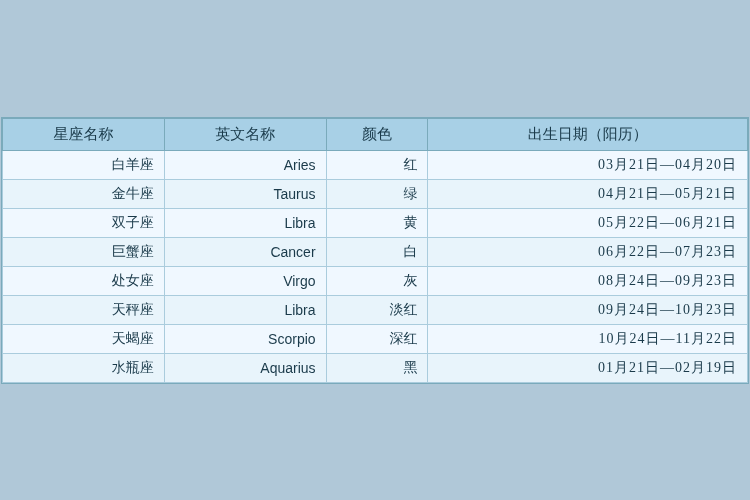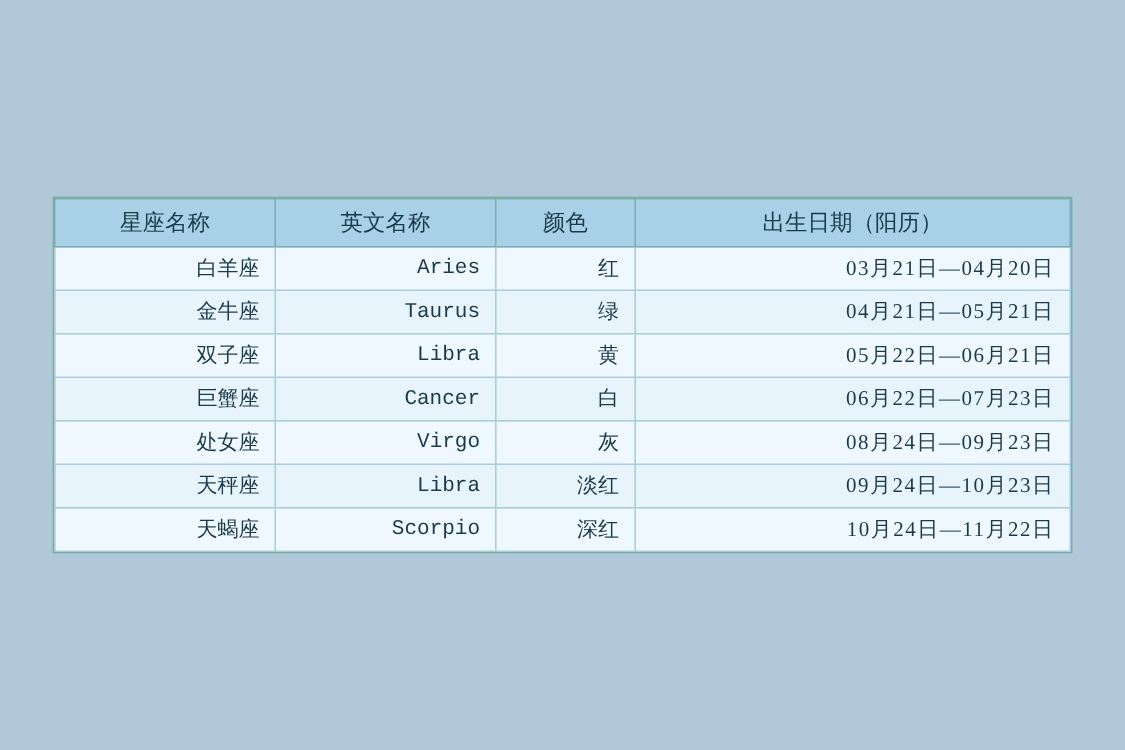--- a/index.html
+++ b/index.html
@@ -12,23 +12,23 @@
       background-color: #b0c8d8;
       display: flex;
       justify-content: center;
       align-items: center;
       width: 750px;
       height: 500px;
       font-family: "SimSun", "宋体", serif;
     }
 
     .table-container {
-      background-color: #bef264;
+      background-color: #be185d;
       border: 1px solid #7aaabb;
-      width: 680px;
+      width: 748px;
     }
 
     table {
       width: 100%;
       border-collapse: collapse;
     }
 
     thead tr {
       background-color: #a8d0e6;
     }
@@ -52,21 +52,21 @@
 
     tbody td {
       border: 1px solid #aaccdd;
       padding: 5px 10px;
       text-align: right;
       font-size: 14px;
       color: #1a3a4a;
     }
 
     tbody td:nth-child(2) {
-      font-family: Liberation Mono, monospace;
+      font-family: Liberation Sans, sans-serif;
     }
 
     tbody td:nth-child(4) {
       letter-spacing: 1px;
     }
   </style>
 </head>
 <body>
 
 <div class="table-container">
@@ -115,15 +115,21 @@
           <td>Libra</td>
           <td>淡红</td>
           <td>09月24日—10月23日</td>
         </tr>
         <tr>
           <td>天蝎座</td>
           <td>Scorpio</td>
           <td>深红</td>
           <td>10月24日—11月22日</td>
         </tr>
+        <tr>
+          <td>水瓶座</td>
+          <td>Aquarius</td>
+          <td>黑</td>
+          <td>01月21日—02月19日</td>
+        </tr>
       </tbody>
   </table>
 </div>
 
 </body></html>

